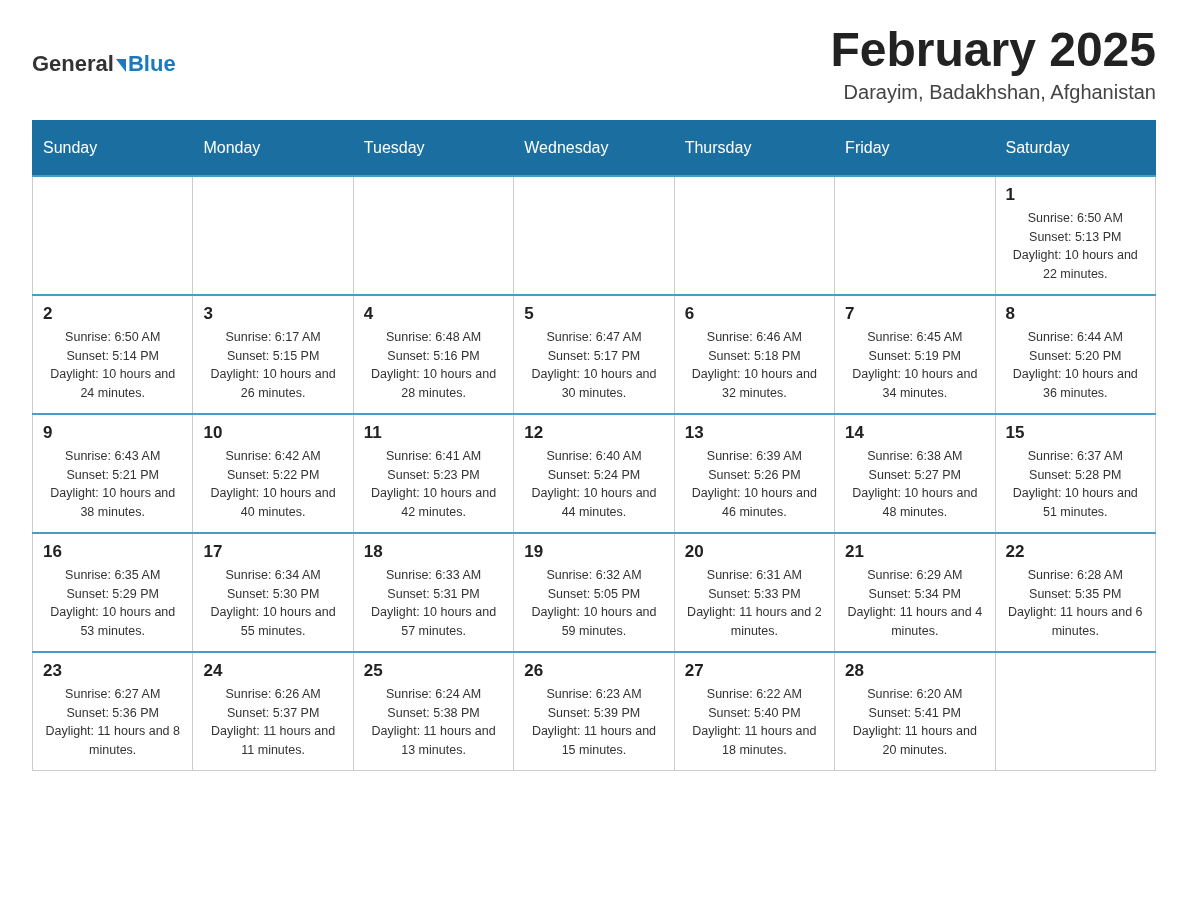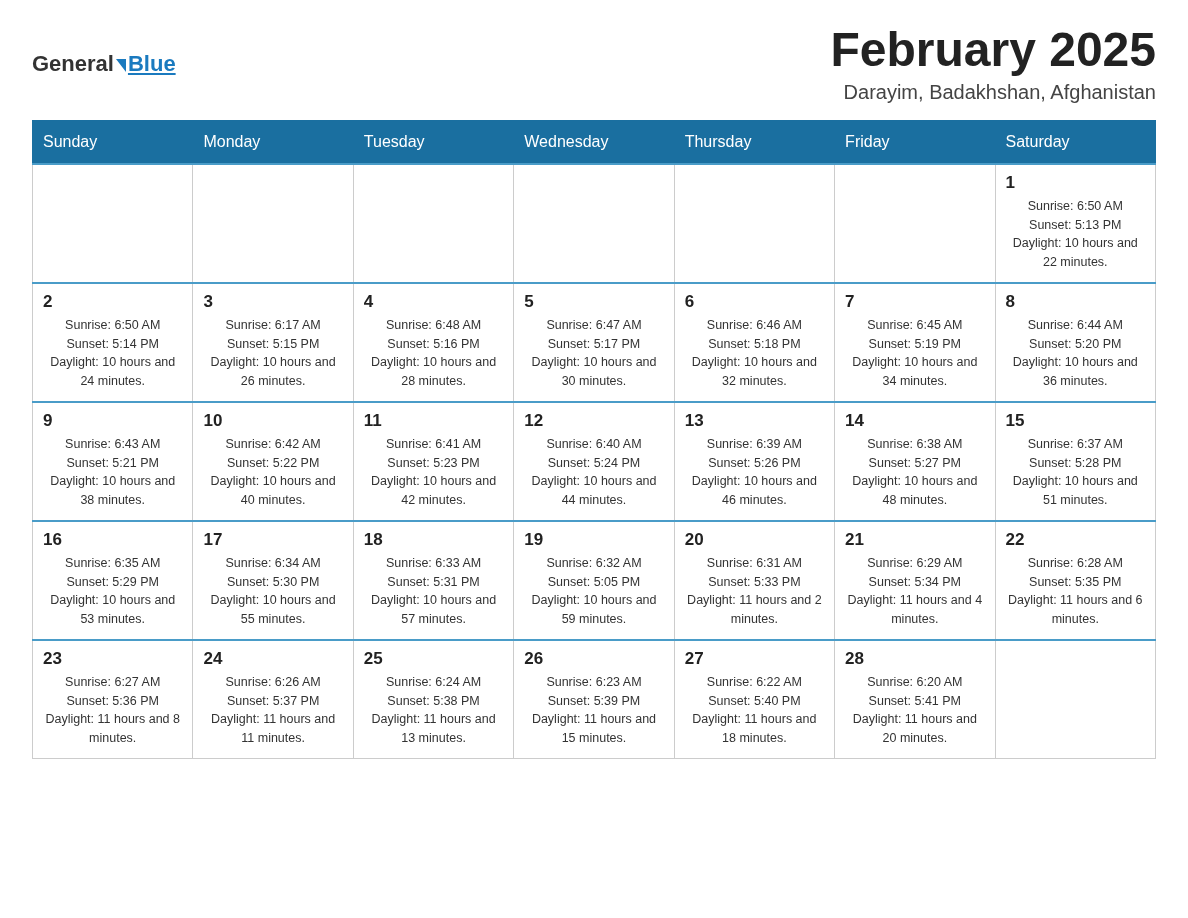--- a/index.html
+++ b/index.html
@@ -37,21 +37,20 @@
       border-left: 10px solid transparent;
       border-top: 13px solid #1a7abf;
       margin: 0 2px;
       position: relative;
       top: 2px;
     }
     .logo-blue {
       color: #1a7abf;
       font-size: 22px;
       font-weight: bold;
-      text-decoration: underline;
     }
     .title-area {
       text-align: right;
       margin-left: 36px;
     }
     .calendar-title {
       font-size: 48px;
       font-weight: bold;
       color: #222;
       line-height: 1.1;
@@ -63,21 +62,21 @@
     }
     .calendar-table {
       width: 100%;
       border-collapse: collapse;
       margin-top: 4px;
     }
     .calendar-table thead tr th {
       background-color: #1a6fa0;
       color: #fff;
       text-align: left;
-      padding: 12px 10px;
+      padding: 18px 10px;
       font-size: 16px;
       font-weight: normal;
       border: 1px solid #1a6fa0;
     }
     .calendar-table tbody tr td {
       vertical-align: top;
       padding: 8px 10px 10px 10px;
       border: 1px solid #ccc;
       width: 14.28%;
       min-height: 110px;

